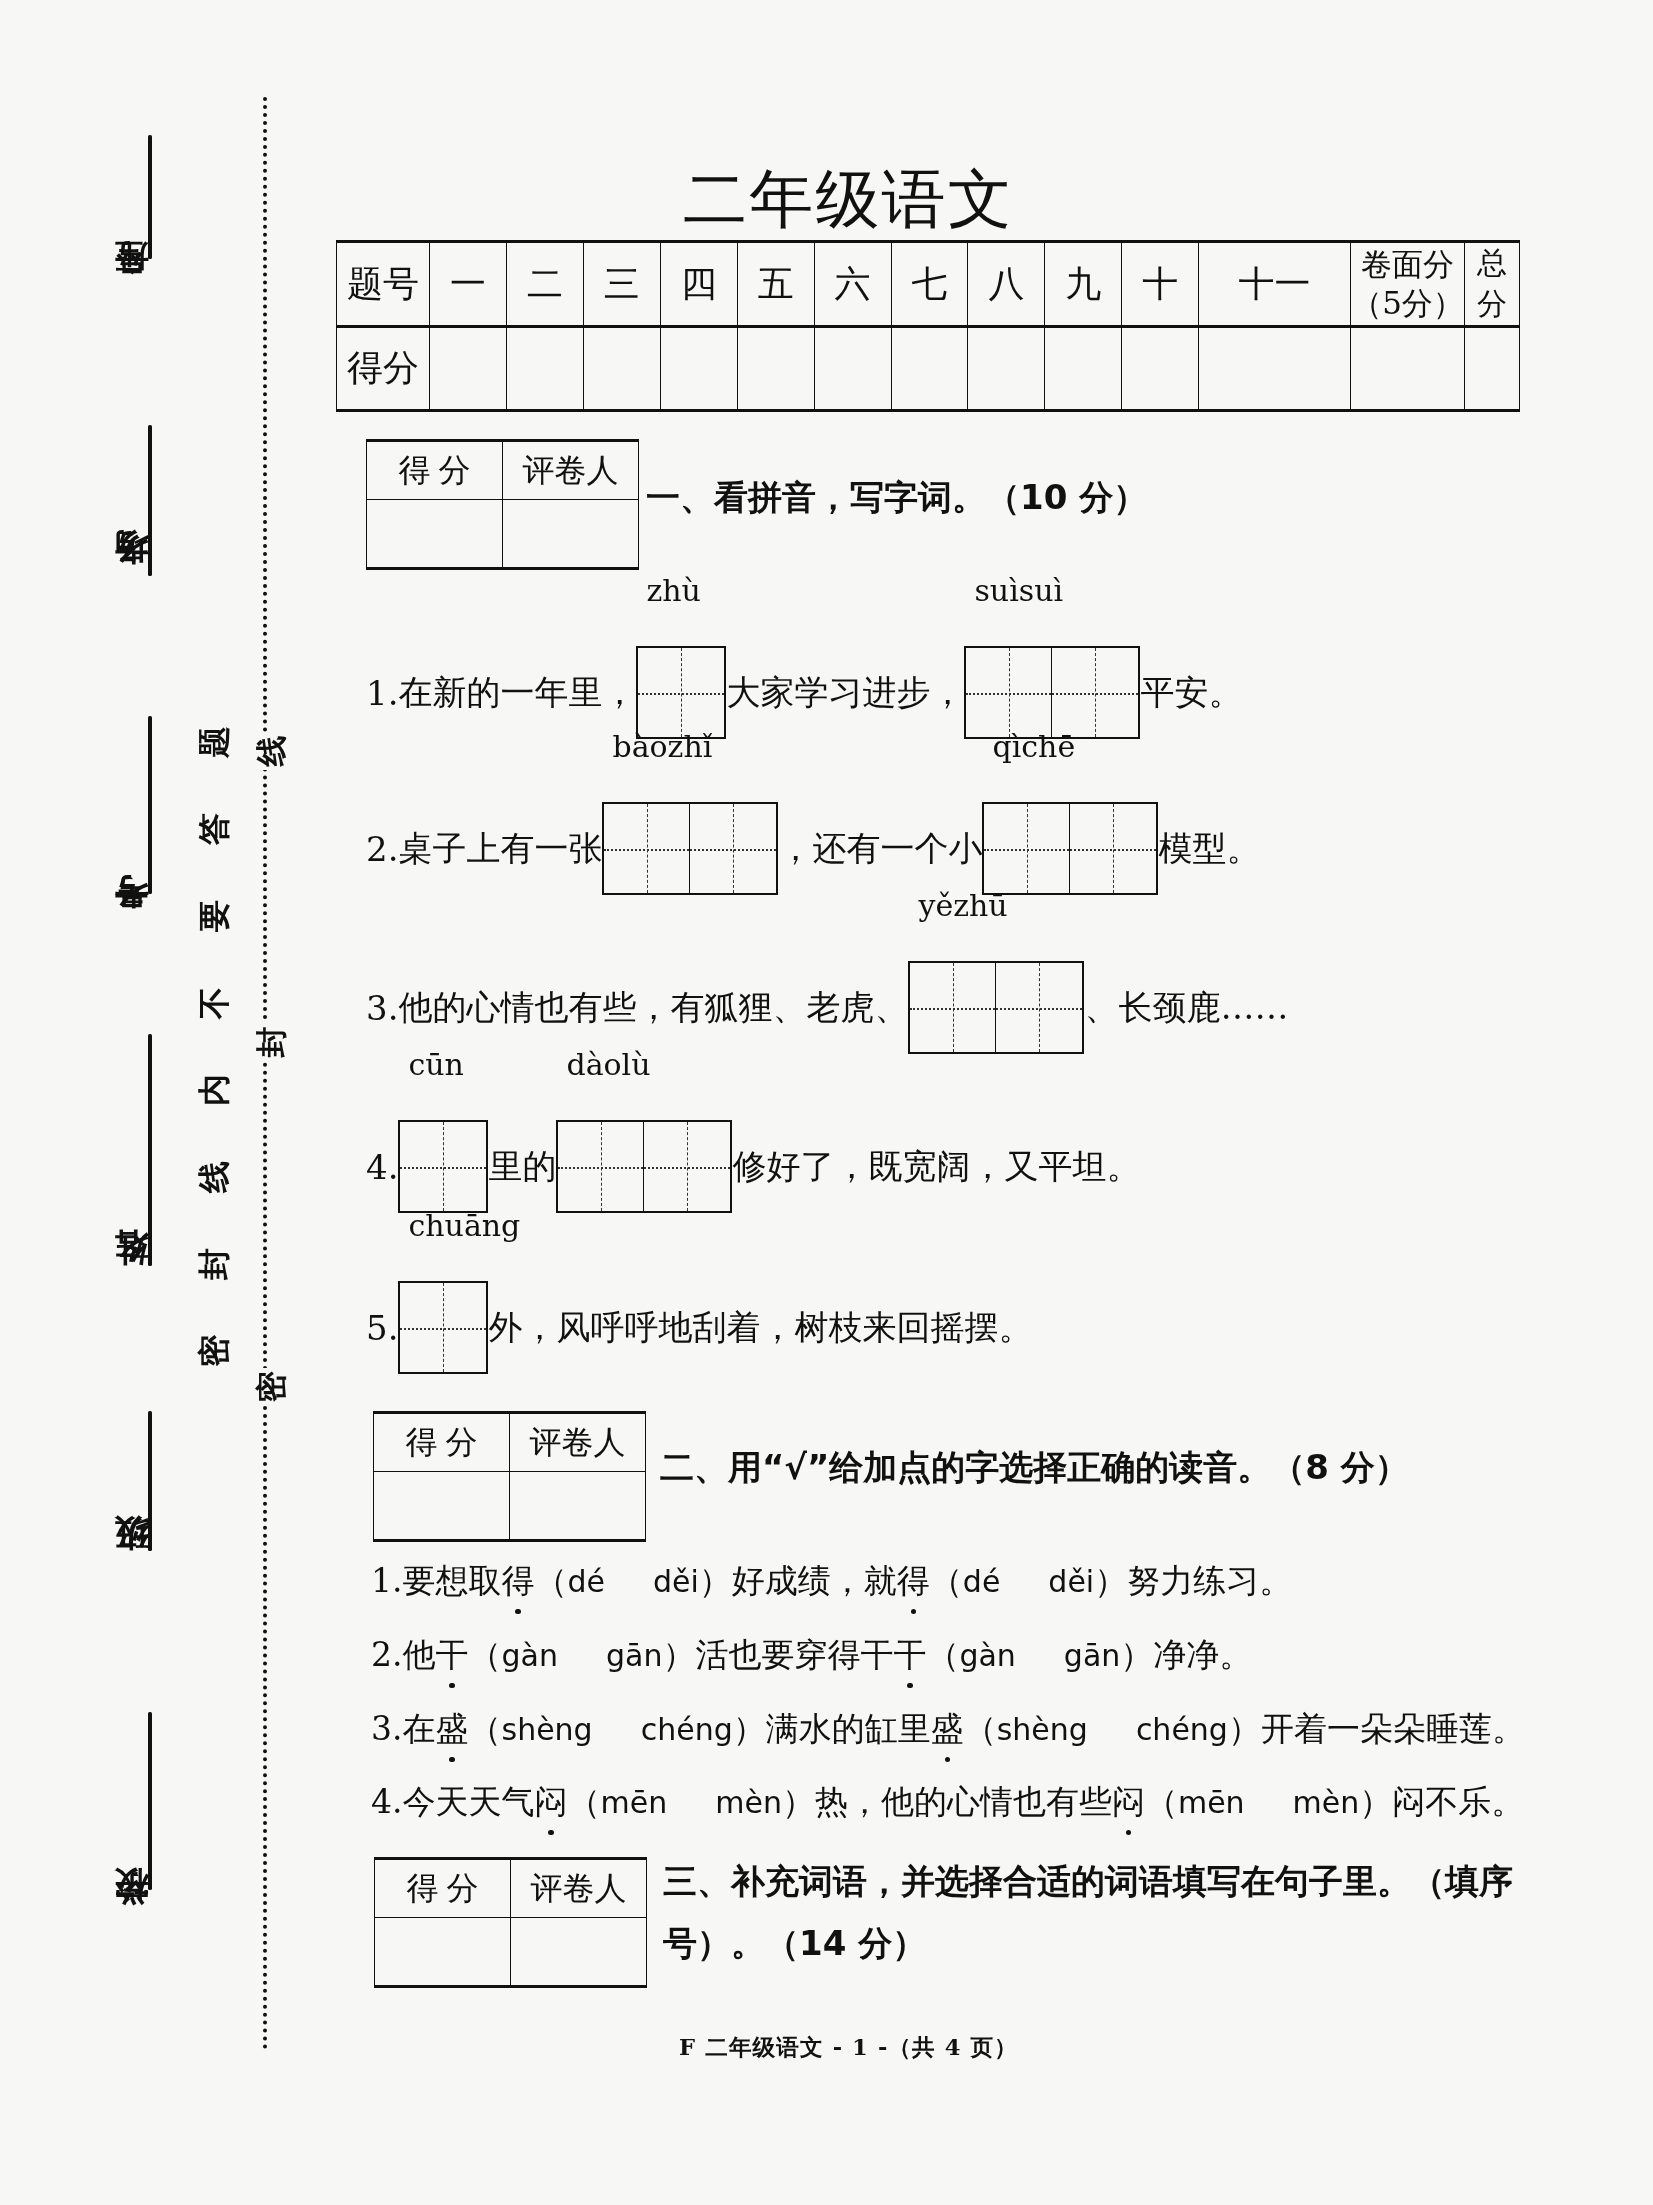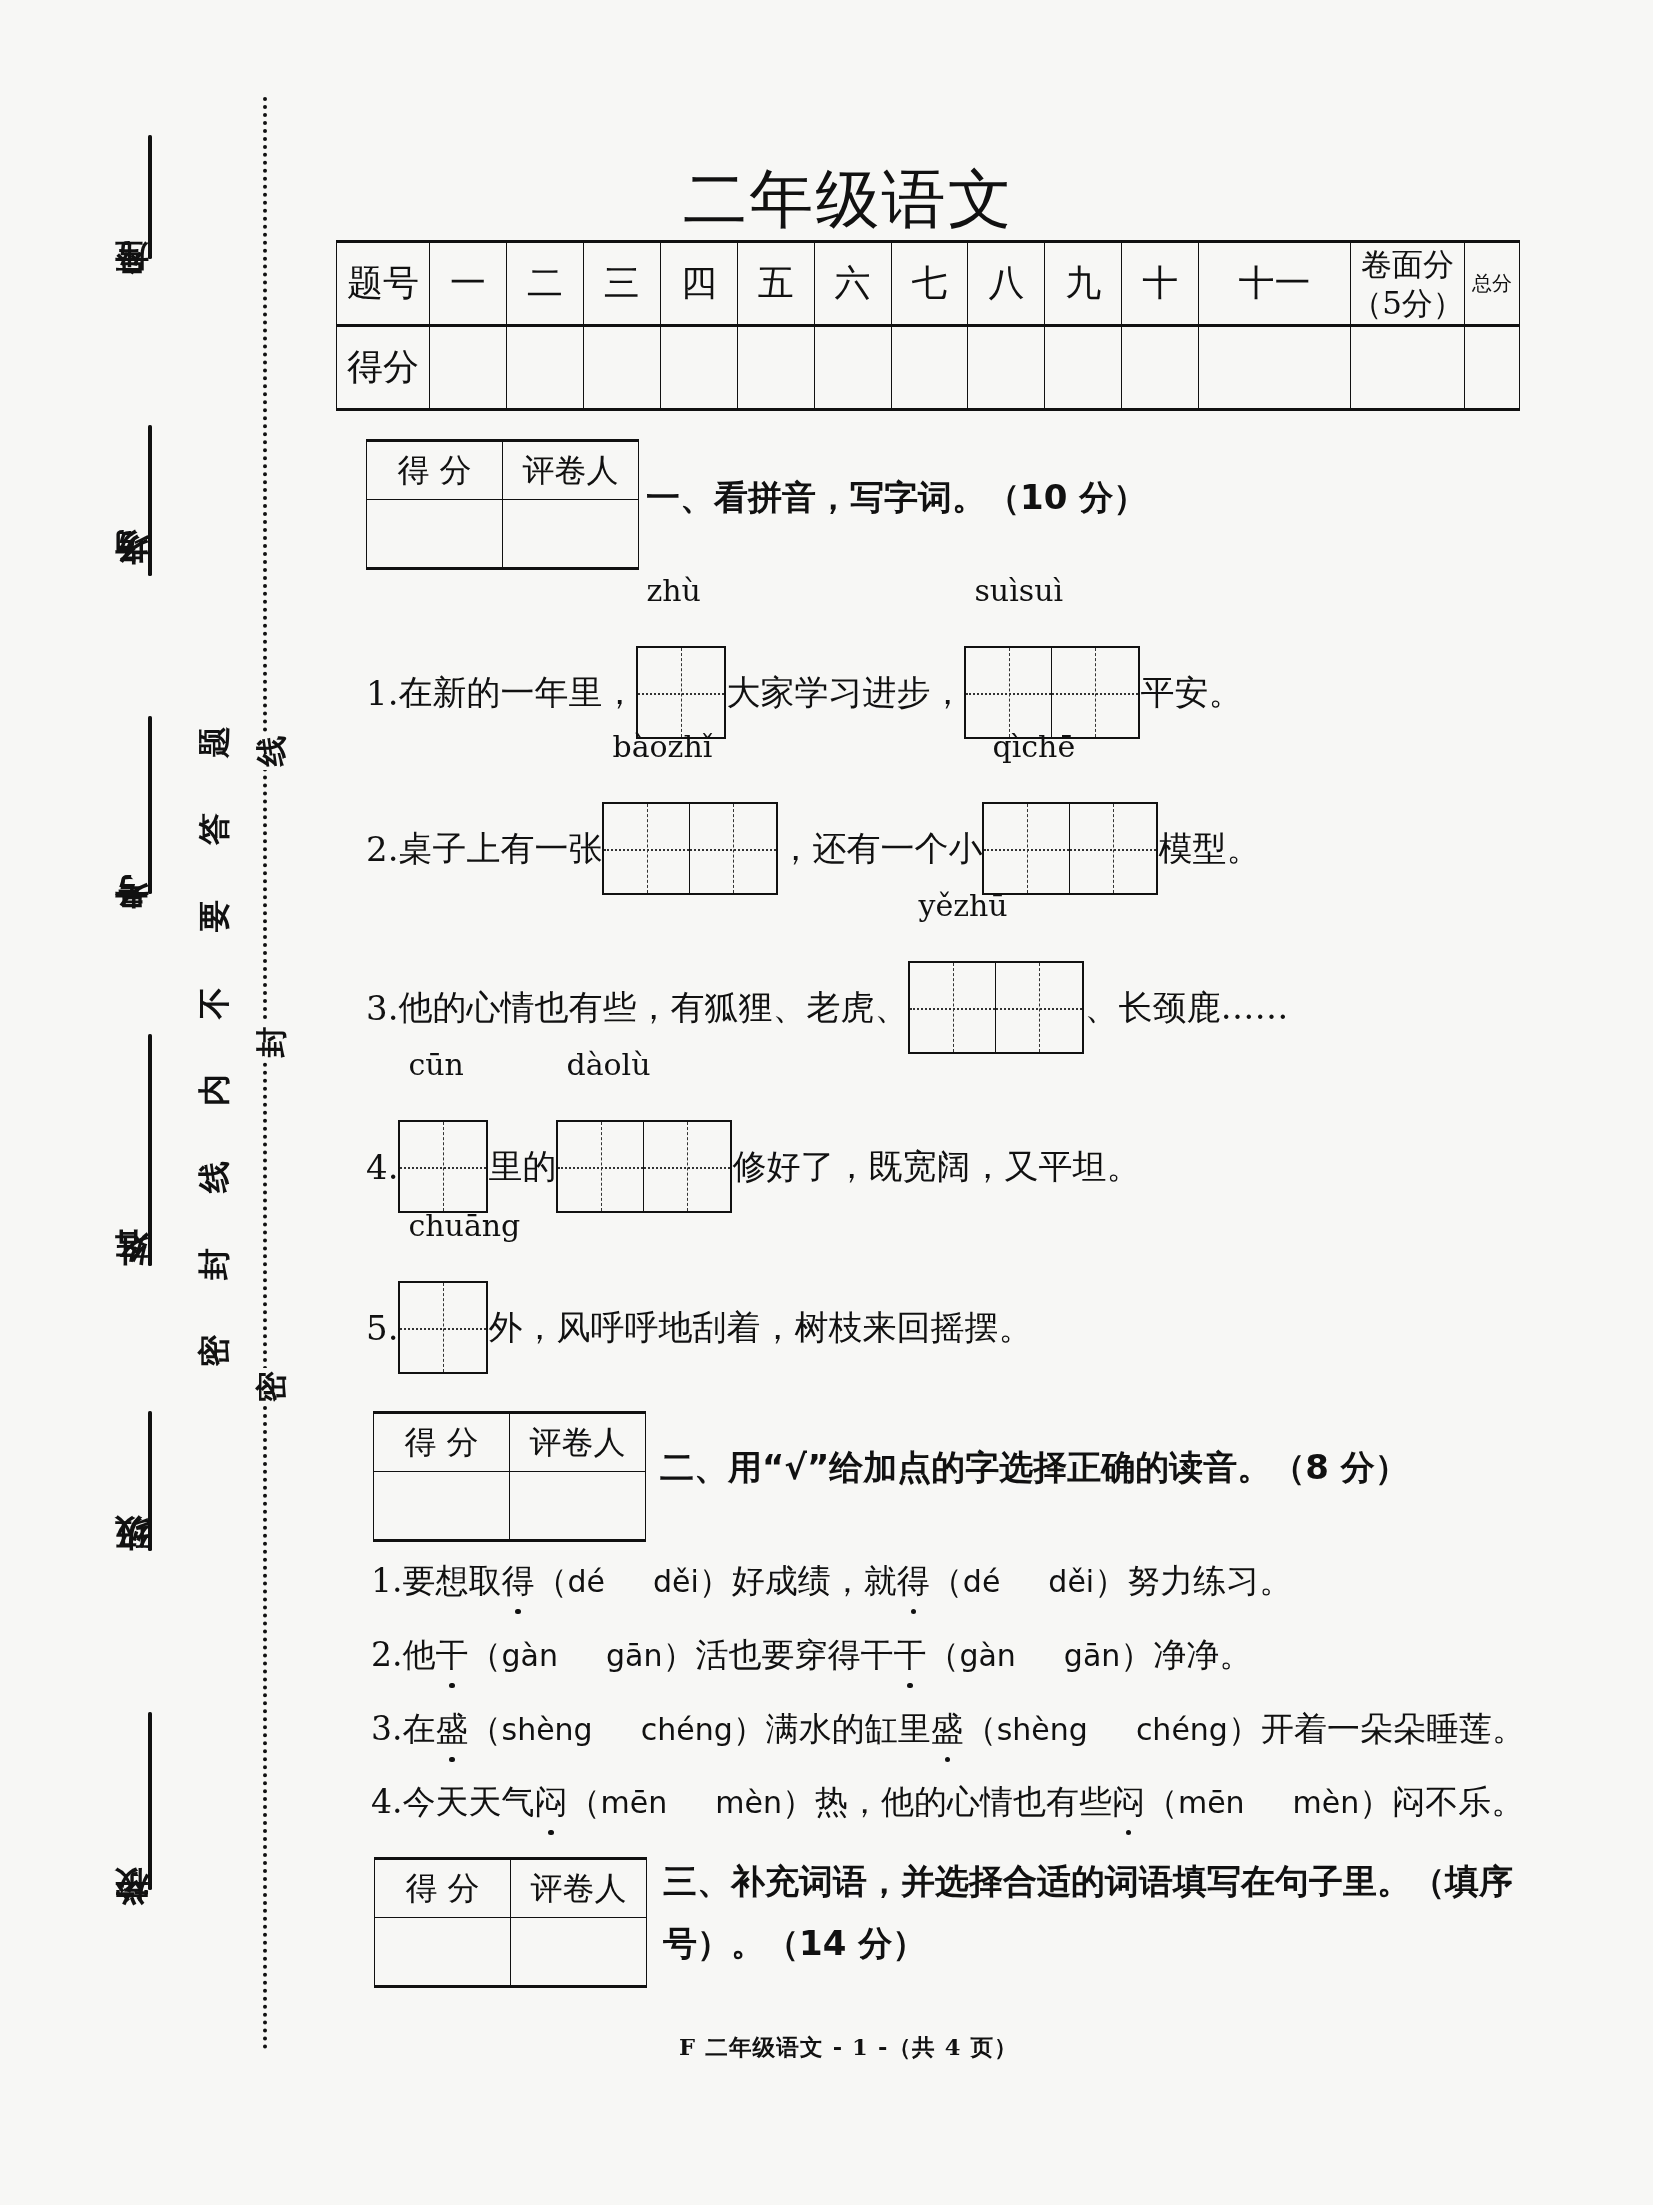--- a/index.html
+++ b/index.html
@@ -50,31 +50,31 @@
     .score-table {
       position: absolute; top: 240px; left: 336px; width: 1184px; border-collapse: collapse;
     }
     .score-table td {
       border: 1.6px solid #111; height: 81px; text-align: center;
       font-family: "DejaVu Serif", serif; font-size: 36px; padding: 0;
     }
     .score-table tr td { border-top-width: 3.2px; border-bottom-width: 3.2px; }
     .score-table td.hdr { width: 92px; }
     .score-table td.face { font-size: 31px; line-height: 39px; width: 113px; }
-    .score-table td.total { font-size: 20px; width: 54px; }
+    .score-table td.total { font-size: 30px; width: 54px; }
 
     
     .grader {
       position: absolute; border-collapse: collapse;
     }
     .grader td {
       border: 1.6px solid #111; width: 135px; height: 57px; text-align: center;
       font-family: "DejaVu Serif", serif; font-size: 32px; padding: 0;
     }
-    .grader tr:first-child td { border-top-width: 3.2px; }
+    .grader tr:first-child td { border-top-width: 3.2px; font-family: Liberation Serif, serif; }
     .grader tr:last-child td { border-bottom-width: 3.2px; height: 67px; }
 
     .sec-heading {
       position: absolute; font-size: 34px; font-weight: bold; line-height: 59px;
     }
 
     
     .item { position: absolute; left: 366px; display: flex; align-items: center; }
     .item .txt { font-family: "DejaVu Serif", serif; font-size: 34px; white-space: nowrap; }
     .tian-group { position: relative; display: inline-flex; border: 2.7px solid #111; border-left-width: 2.2px; border-right-width: 2.2px; }

